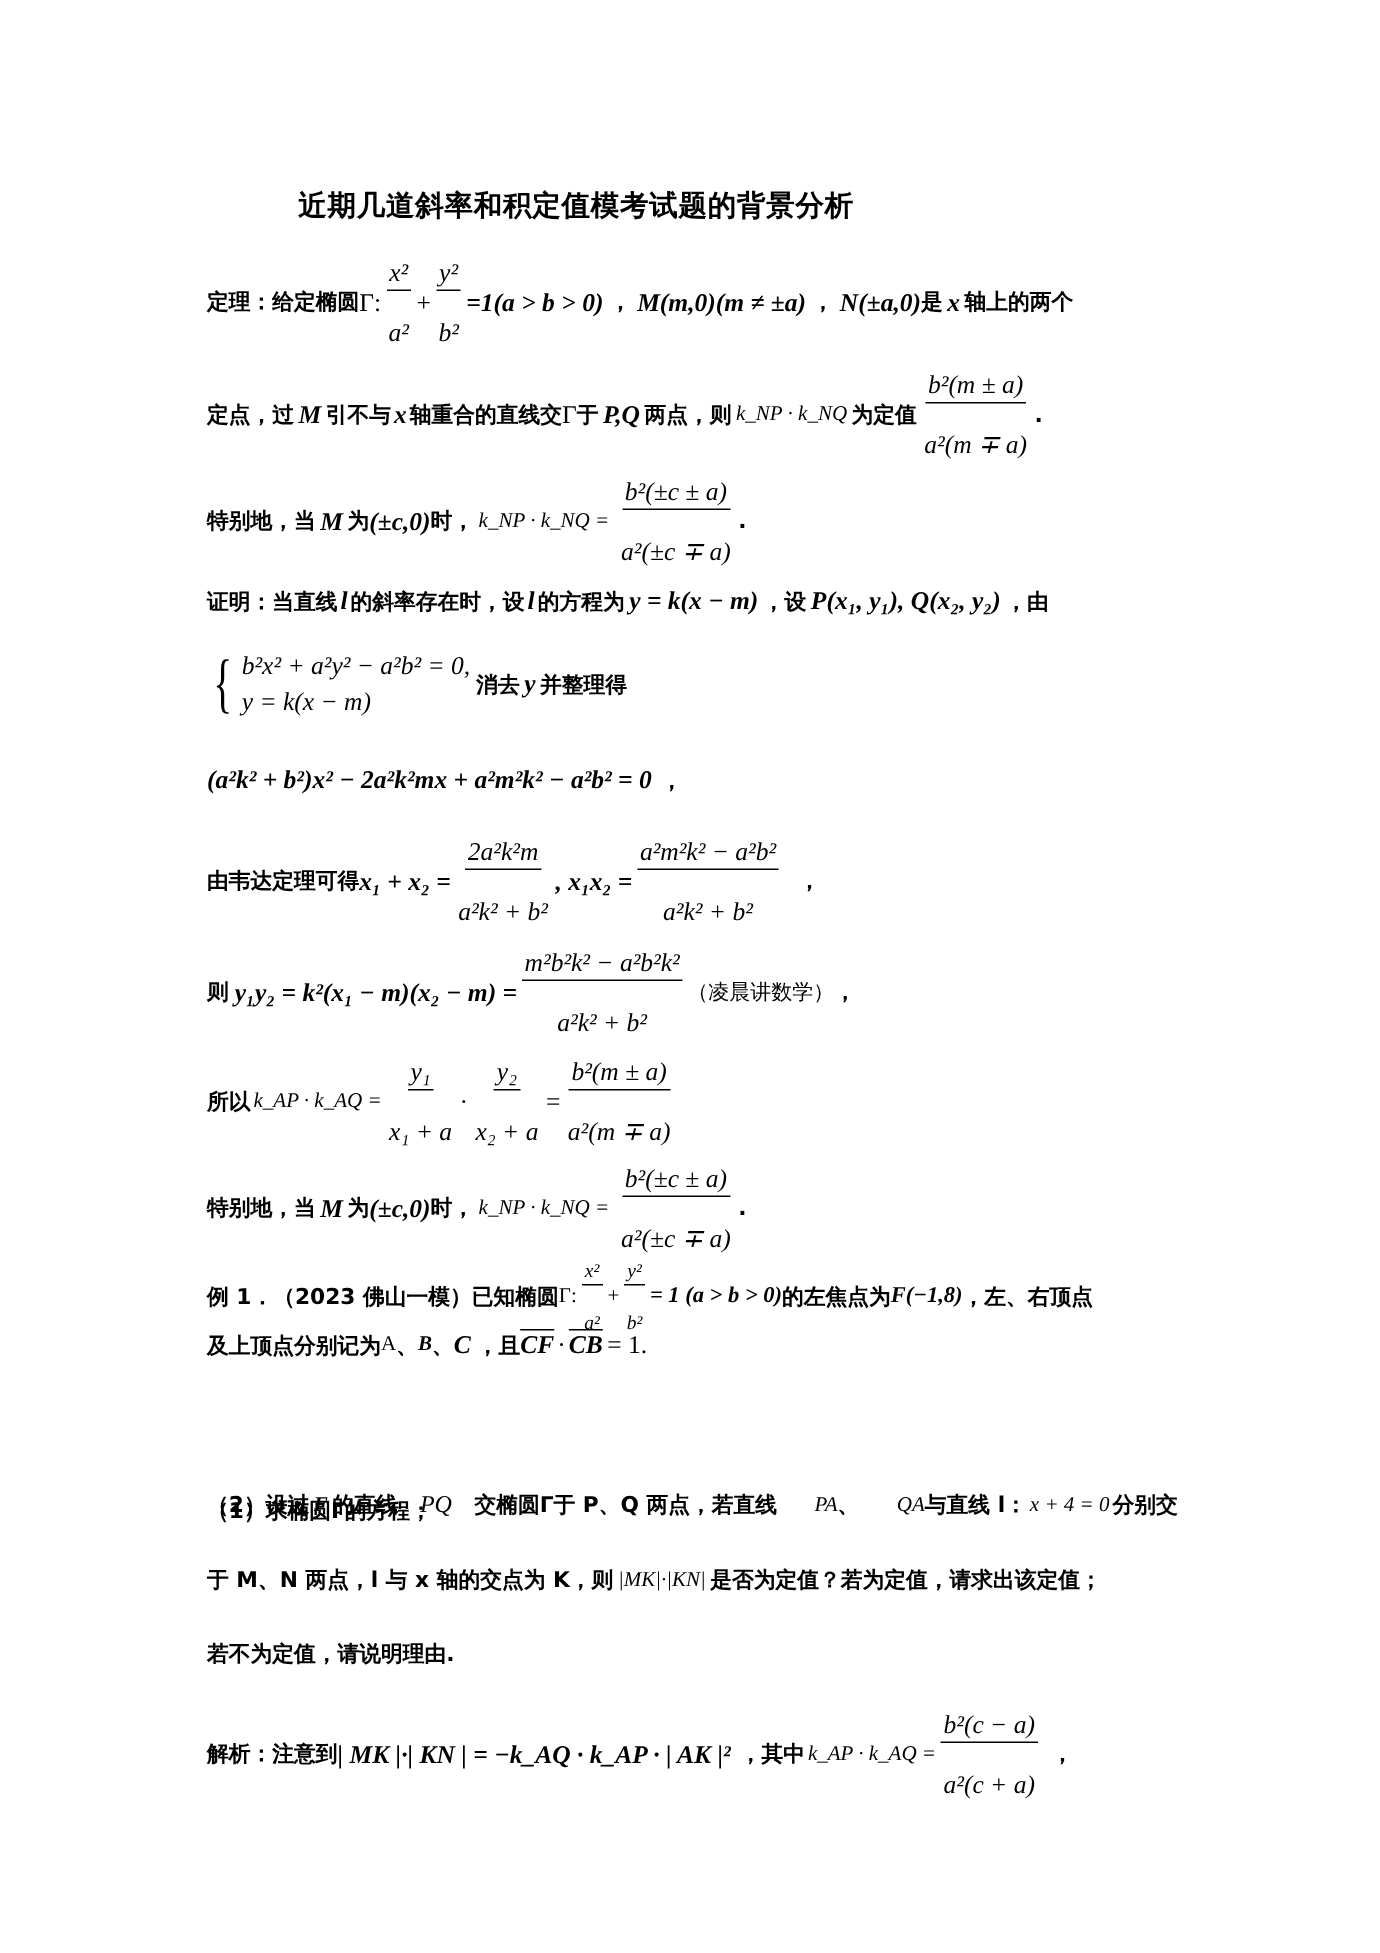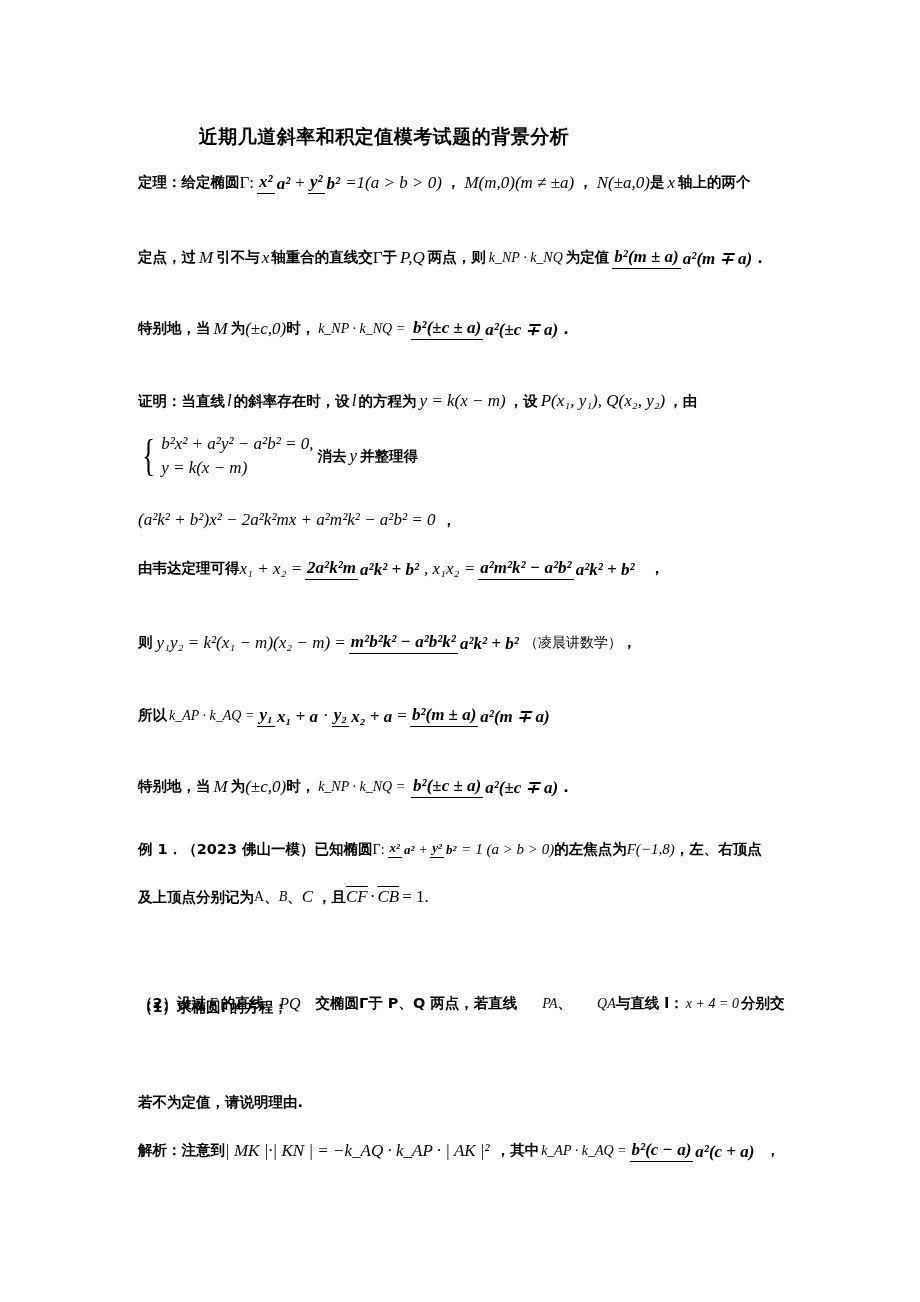--- a/index.html
+++ b/index.html
@@ -2,25 +2,25 @@
 <html><head>
 <meta charset="utf-8">
 <style>
   html, body { margin: 0; padding: 0; background: #ffffff; }
   body { width: 920px; height: 1302px; position: relative; overflow: hidden; color: #000; }
   .page { position: absolute; left: 0; top: 0; width: 920px; height: 1302px; }
   .title { position: absolute; left: 0; top: 124px; width: 768px; text-align: center;
     font-family: "DejaVu Sans", sans-serif; font-weight: bold; font-size: 19px; letter-spacing: 0.5px; }
   .line { position: absolute; left: 138px; white-space: nowrap; display: flex; align-items: center;
     font-family: "DejaVu Sans", sans-serif; font-weight: bold; font-size: 14.5px; }
-  .m { font-family: "Liberation Serif", serif; font-style: italic; font-weight: normal; font-size: 17px; }
+  .m { font-family: "Liberation Serif", serif; font-style: italic; font-weight: bold; font-size: 17px; }
   .mn { font-family: "Liberation Serif", serif; font-style: normal; font-weight: normal; font-size: 17px; }
   .ms { font-family: "Liberation Serif", serif; font-style: italic; font-weight: normal; font-size: 14px; margin-left: 25px; }
-  .frac { display: inline-flex; flex-direction: row; align-items: center; vertical-align: middle;
-    margin: 0 3px; font-family: "Liberation Serif", serif; font-style: italic; font-weight: bold; font-size: 17px; }
+  .frac { display: inline-flex; flex-direction: column; align-items: center; vertical-align: middle;
+    margin: 0 3px; font-family: "Liberation Serif", serif; font-style: italic; font-weight: normal; font-size: 17px; gap: 17px; }
   .frac .num { padding: 0 2px 1px 2px; border-bottom: 1px solid #000; line-height: 1.15; }
   .frac .den { padding: 1px 2px 0 2px; line-height: 1.15; }
   .frac.small { font-size: 13px; }
   .cjkn { font-family: "DejaVu Sans", sans-serif; font-weight: normal; font-size: 14px; }
   .sys { display: inline-flex; align-items: center; }
   .brace { font-family: "Liberation Serif", serif; font-size: 44px; font-weight: normal; line-height: 1; margin-right: 2px; transform: scaleX(0.6); }
   .sys-rows { display: flex; flex-direction: column; font-family: "Liberation Serif", serif; font-style: italic; font-weight: normal; font-size: 17px; line-height: 24px; }
   .overline { text-decoration: overline; }
 </style>
 </head>
@@ -218,20 +218,25 @@
     <span class="ms" style="font-size:16px;margin:0 15px">PQ</span>
     <span>交椭圆Γ于 P、Q 两点，若直线</span>
     <span class="ms">PA</span>
     <span>、</span>
     <span class="ms">QA</span>
     <span>与直线 l：</span>
     <span class="ms" style="margin:0 2px">x + 4 = 0</span>
     <span>分别交</span>
   </div>
 
+  <div class="line" style="top:1044px;">
+    <span>于 M、N 两点，l 与 x 轴的交点为 K，则</span>
+    <span class="ms" style="margin:0 3px">|MK|·|KN|</span>
+    <span>是否为定值？若为定值，请求出该定值；</span>
+  </div>
 
   <div class="line" style="top:1093px;">
     <span>若不为定值，请说明理由.</span>
   </div>
 
   <div class="line" style="top:1140px;">
     <span>解析：注意到</span>
     <span class="m">| MK |·| KN | = −k_AQ · k_AP · | AK |²</span>
     <span style="margin-left:6px">，其中</span>
     <span class="ms" style="margin-left:2px">k_AP · k_AQ =</span>

